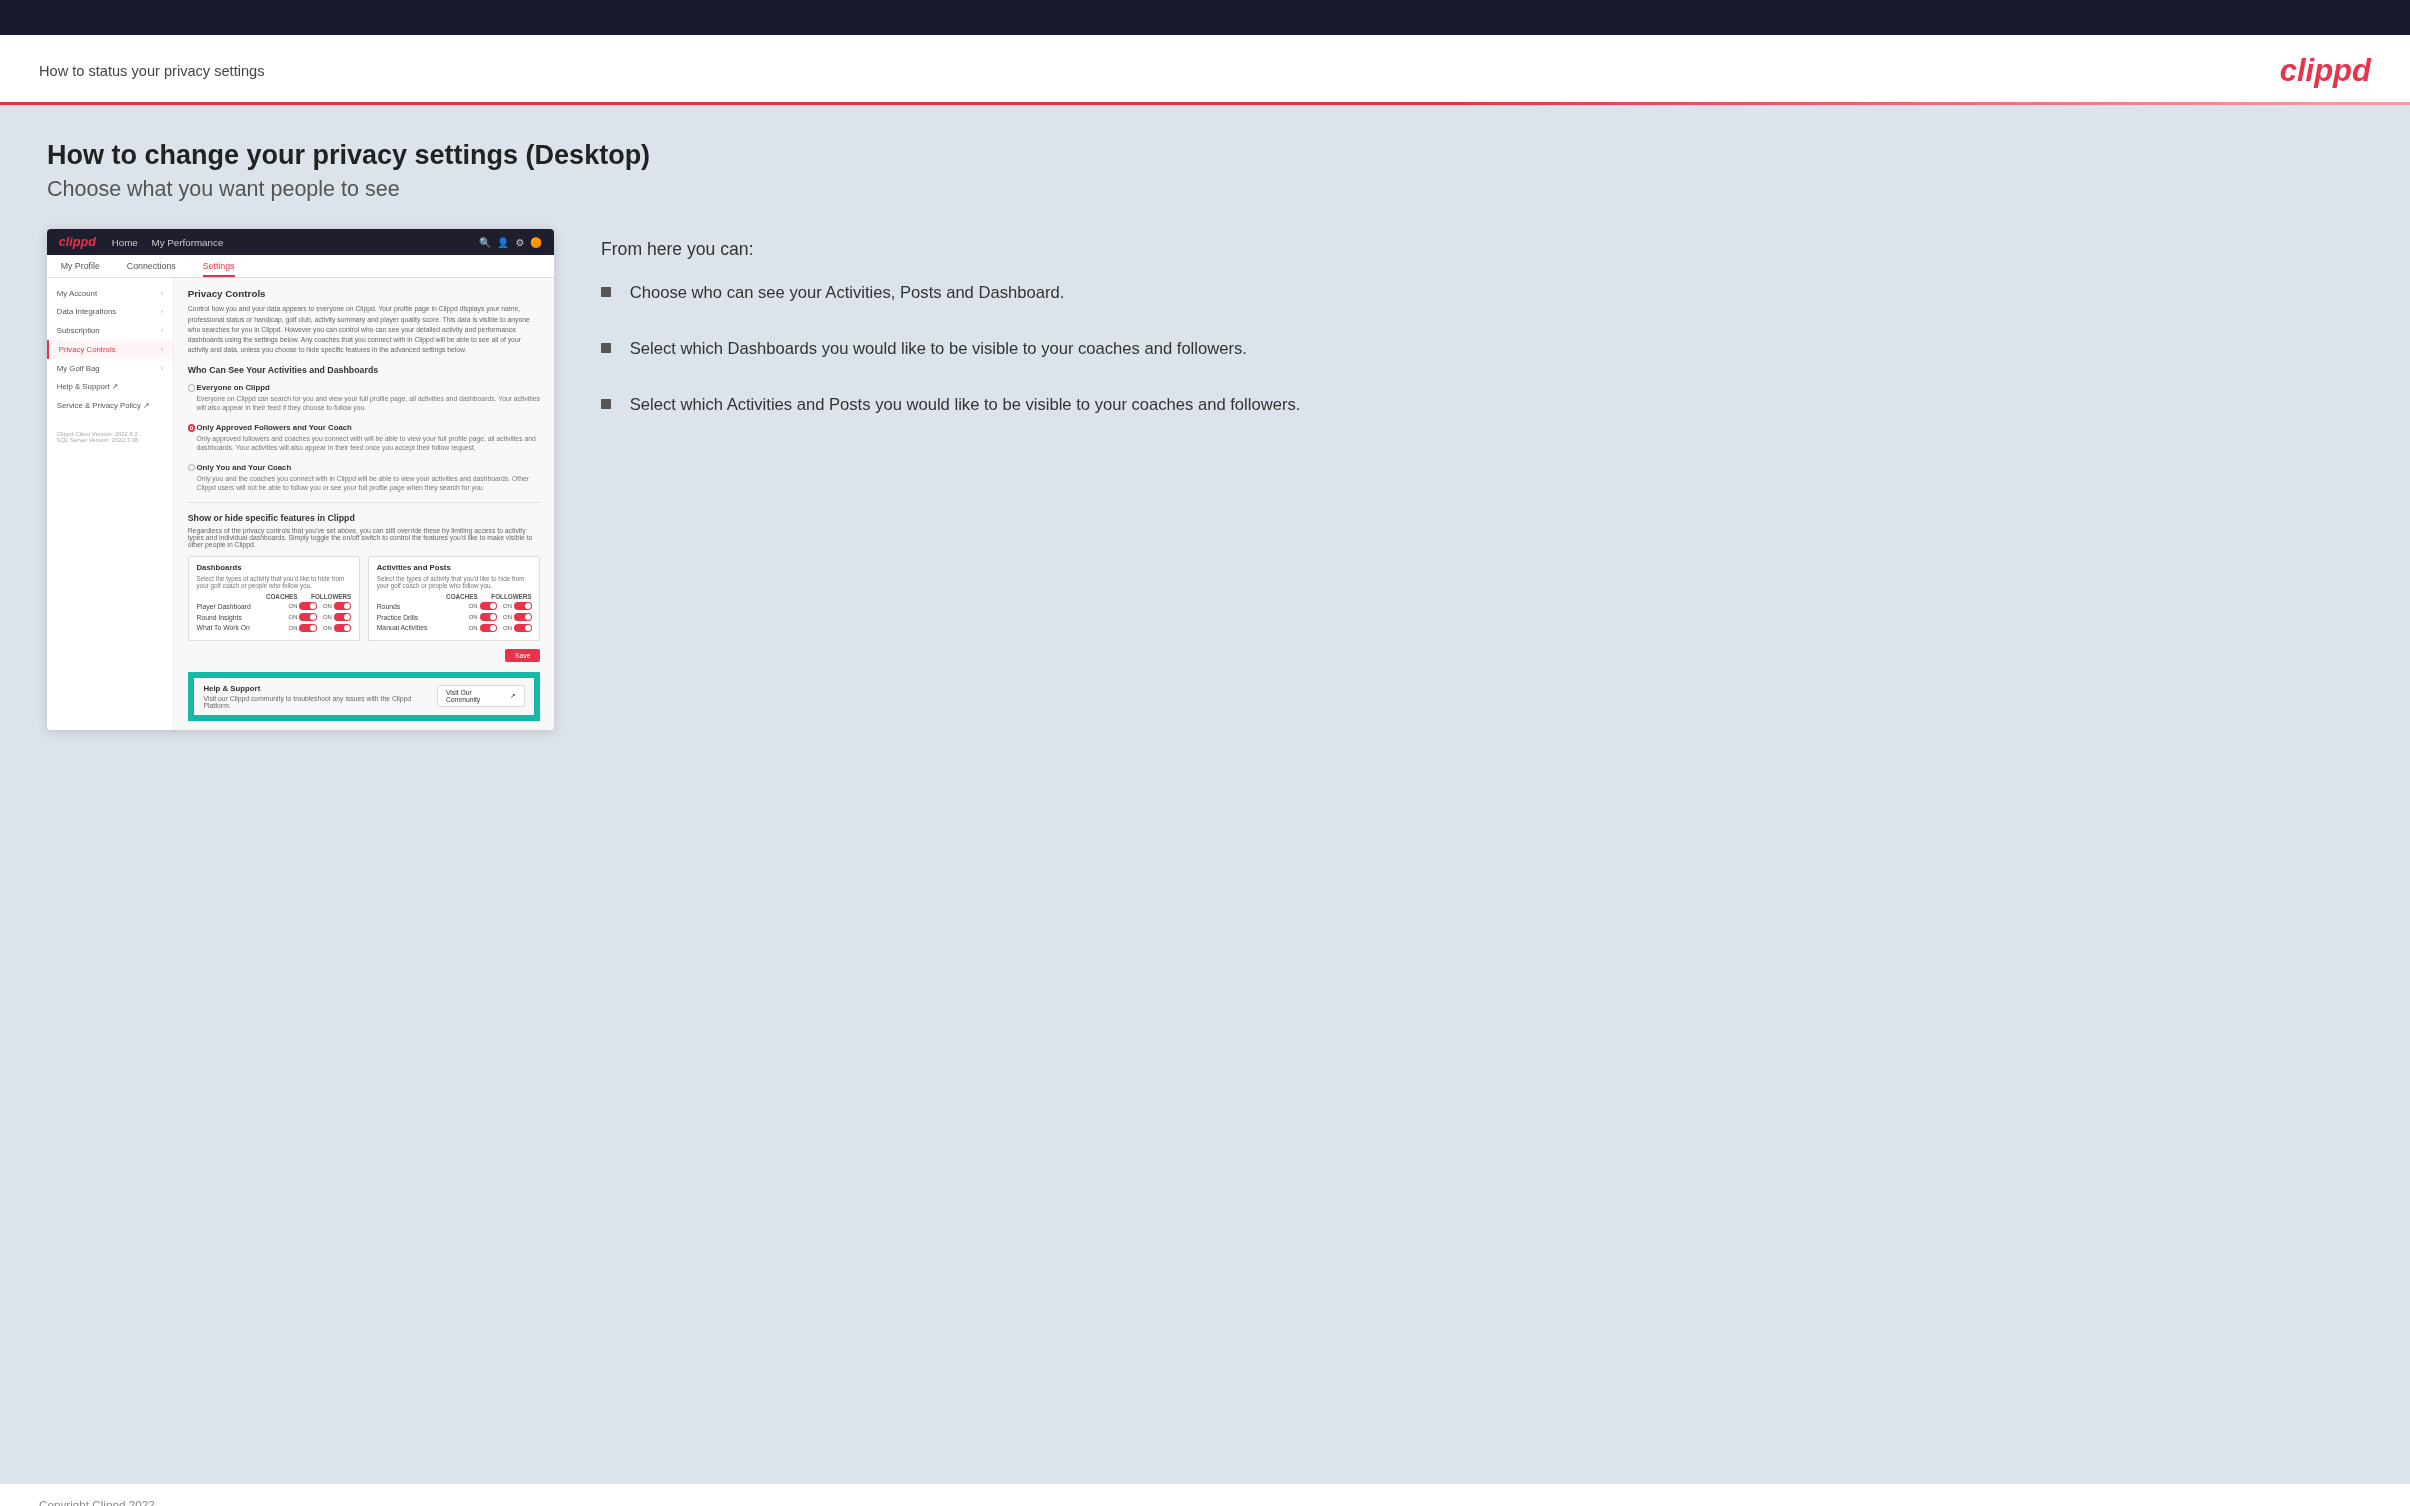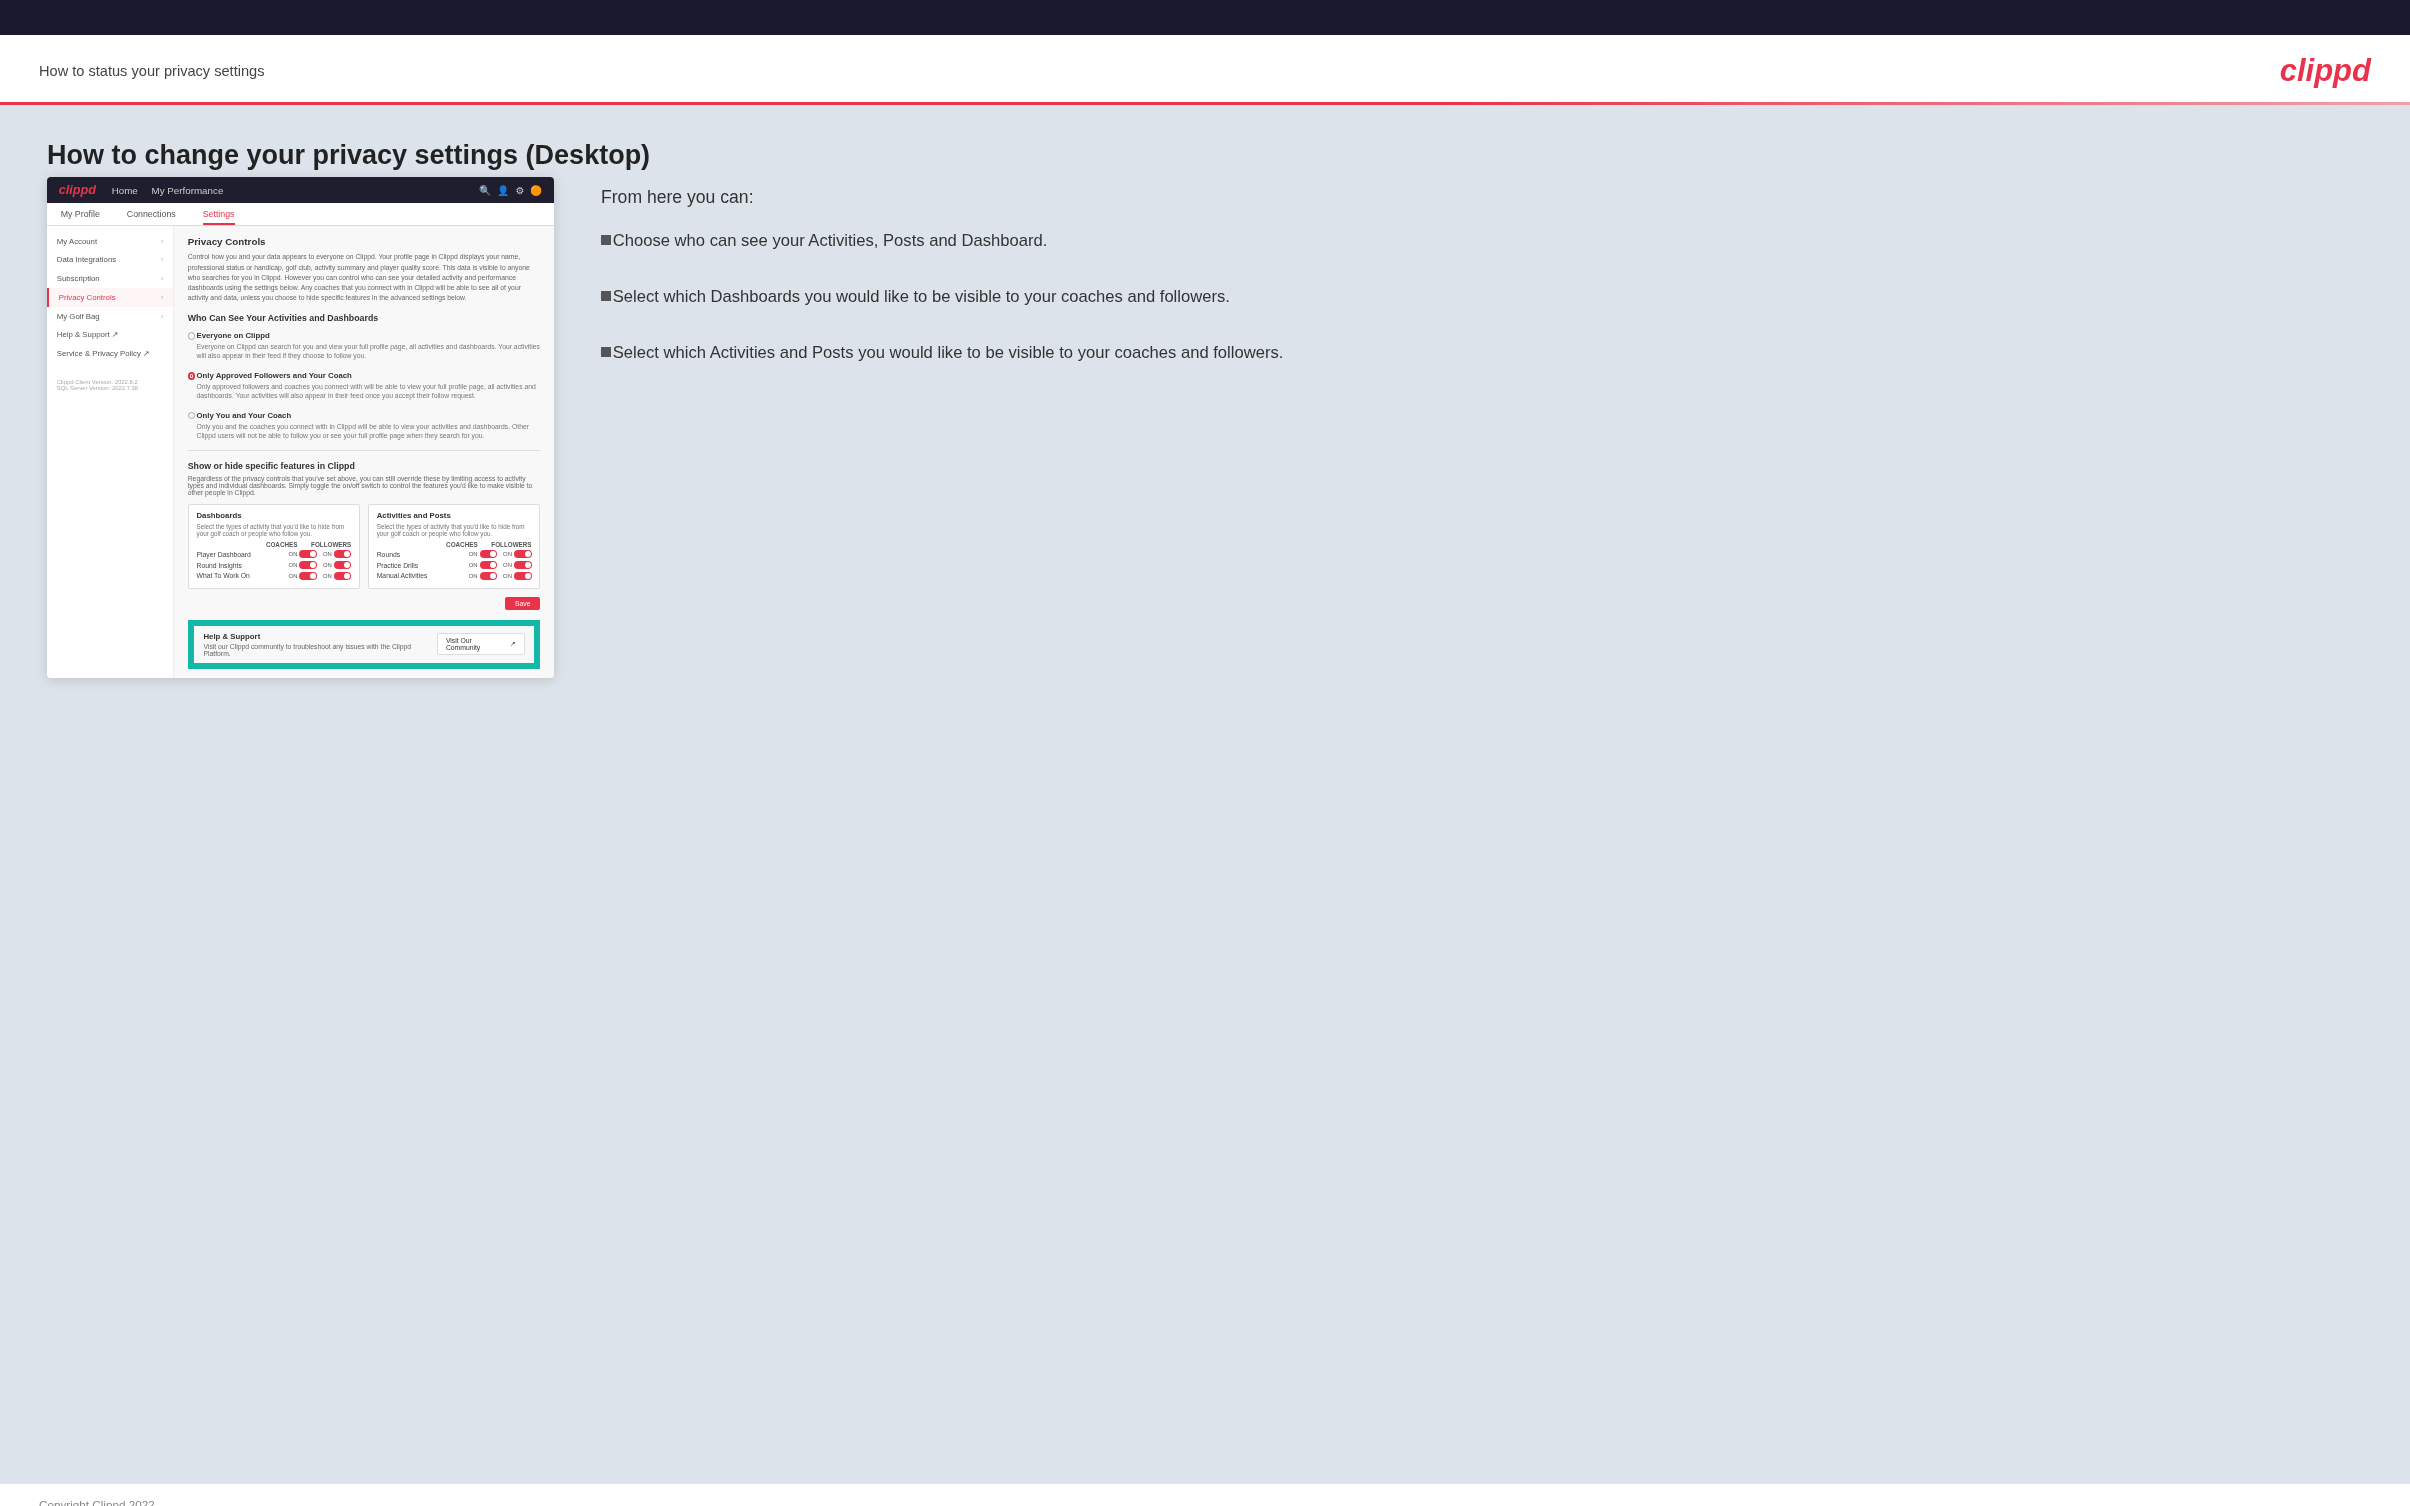--- a/index.html
+++ b/index.html
@@ -373,21 +373,21 @@
     }
 
     .bullets-intro {
       font-size: 17.6px;
       color: #333;
       margin-bottom: 21.5px;
     }
 
     .bullet-item {
       display: flex;
-      gap: 2px;
+      gap: 19px;
       margin-bottom: 31px;
       align-items: flex-start;
     }
 
     .bullet-marker {
       width: 9.8px;
       height: 9.8px;
       background: #555;
       flex-shrink: 0;
       margin-top: 5.9px;
@@ -420,20 +420,21 @@
 
 <div class="header">
   <span class="header-title">How to status your privacy settings</span>
   <span class="logo">clippd</span>
 </div>
 
 <div class="header-divider"></div>
 
 <div class="main-content">
   <div class="page-heading">How to change your privacy settings (Desktop)</div>
+  <div class="page-subheading">Choose what you want people to see</div>
 
   <div class="content-row">
 
     <div class="screenshot-container">
 
       <div class="sc-nav">
         <span class="sc-logo">clippd</span>
         <div class="sc-nav-links">
           <span>Home</span>
           <span>My Performance</span>

